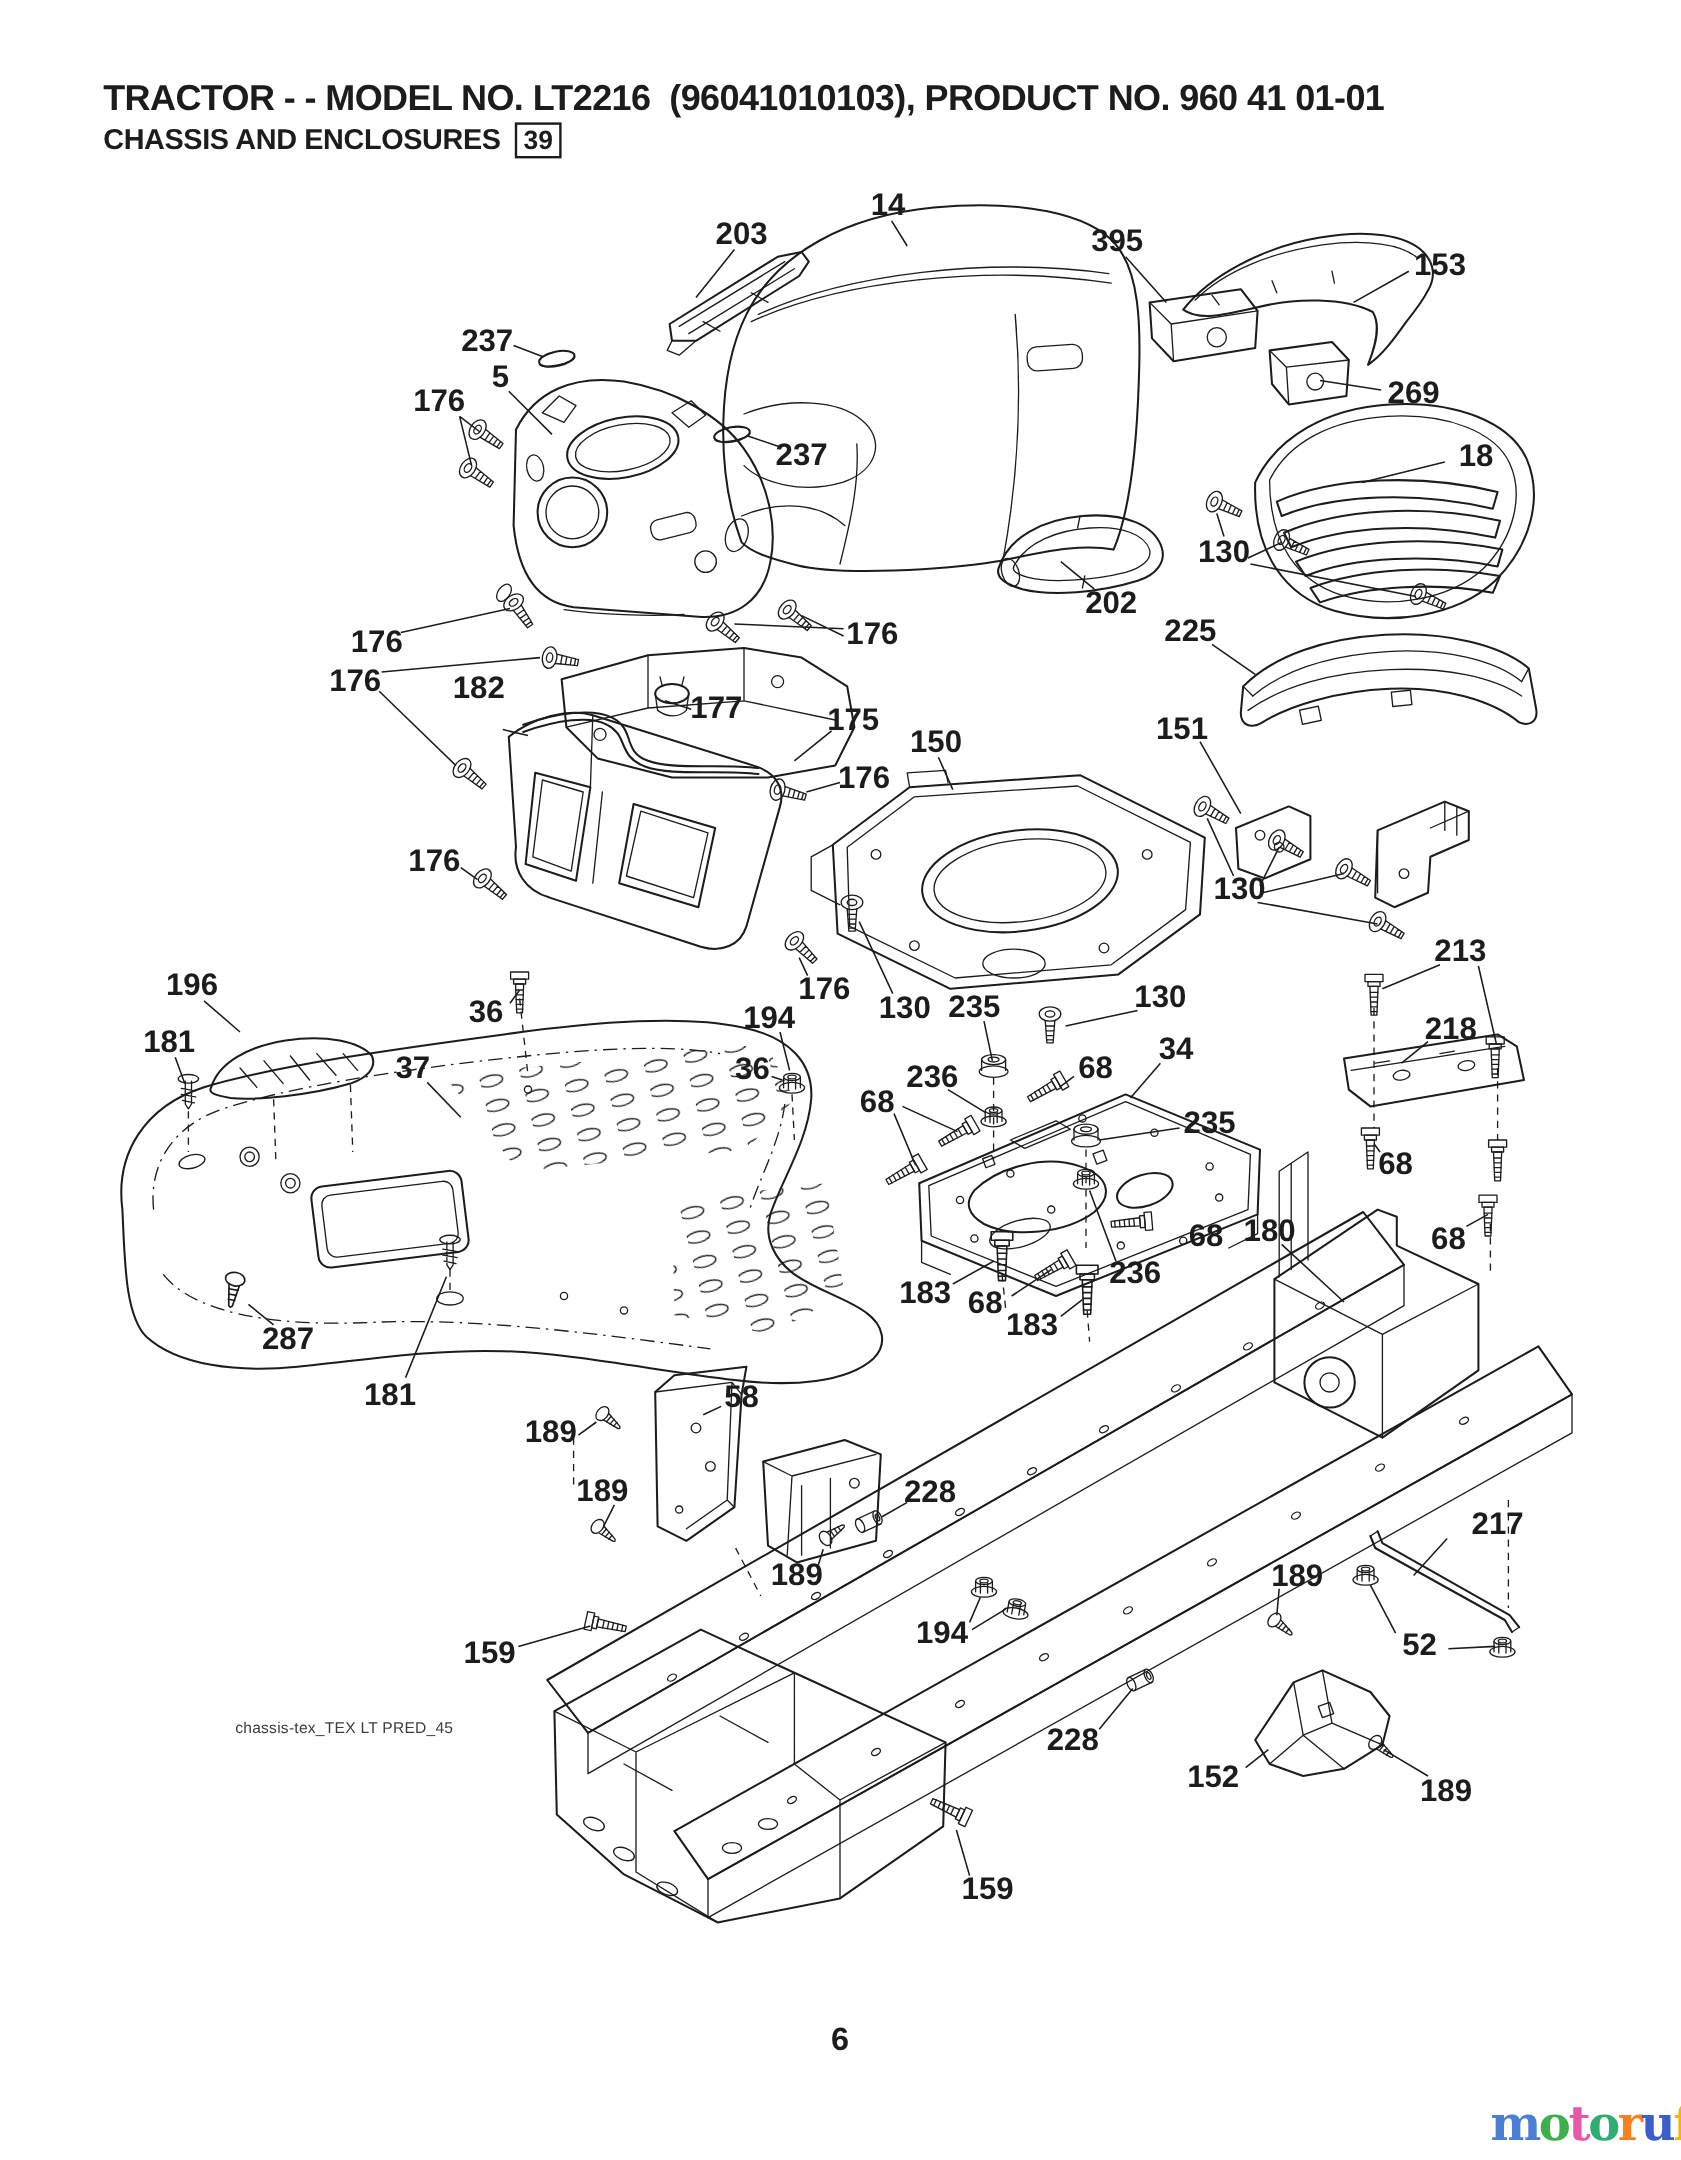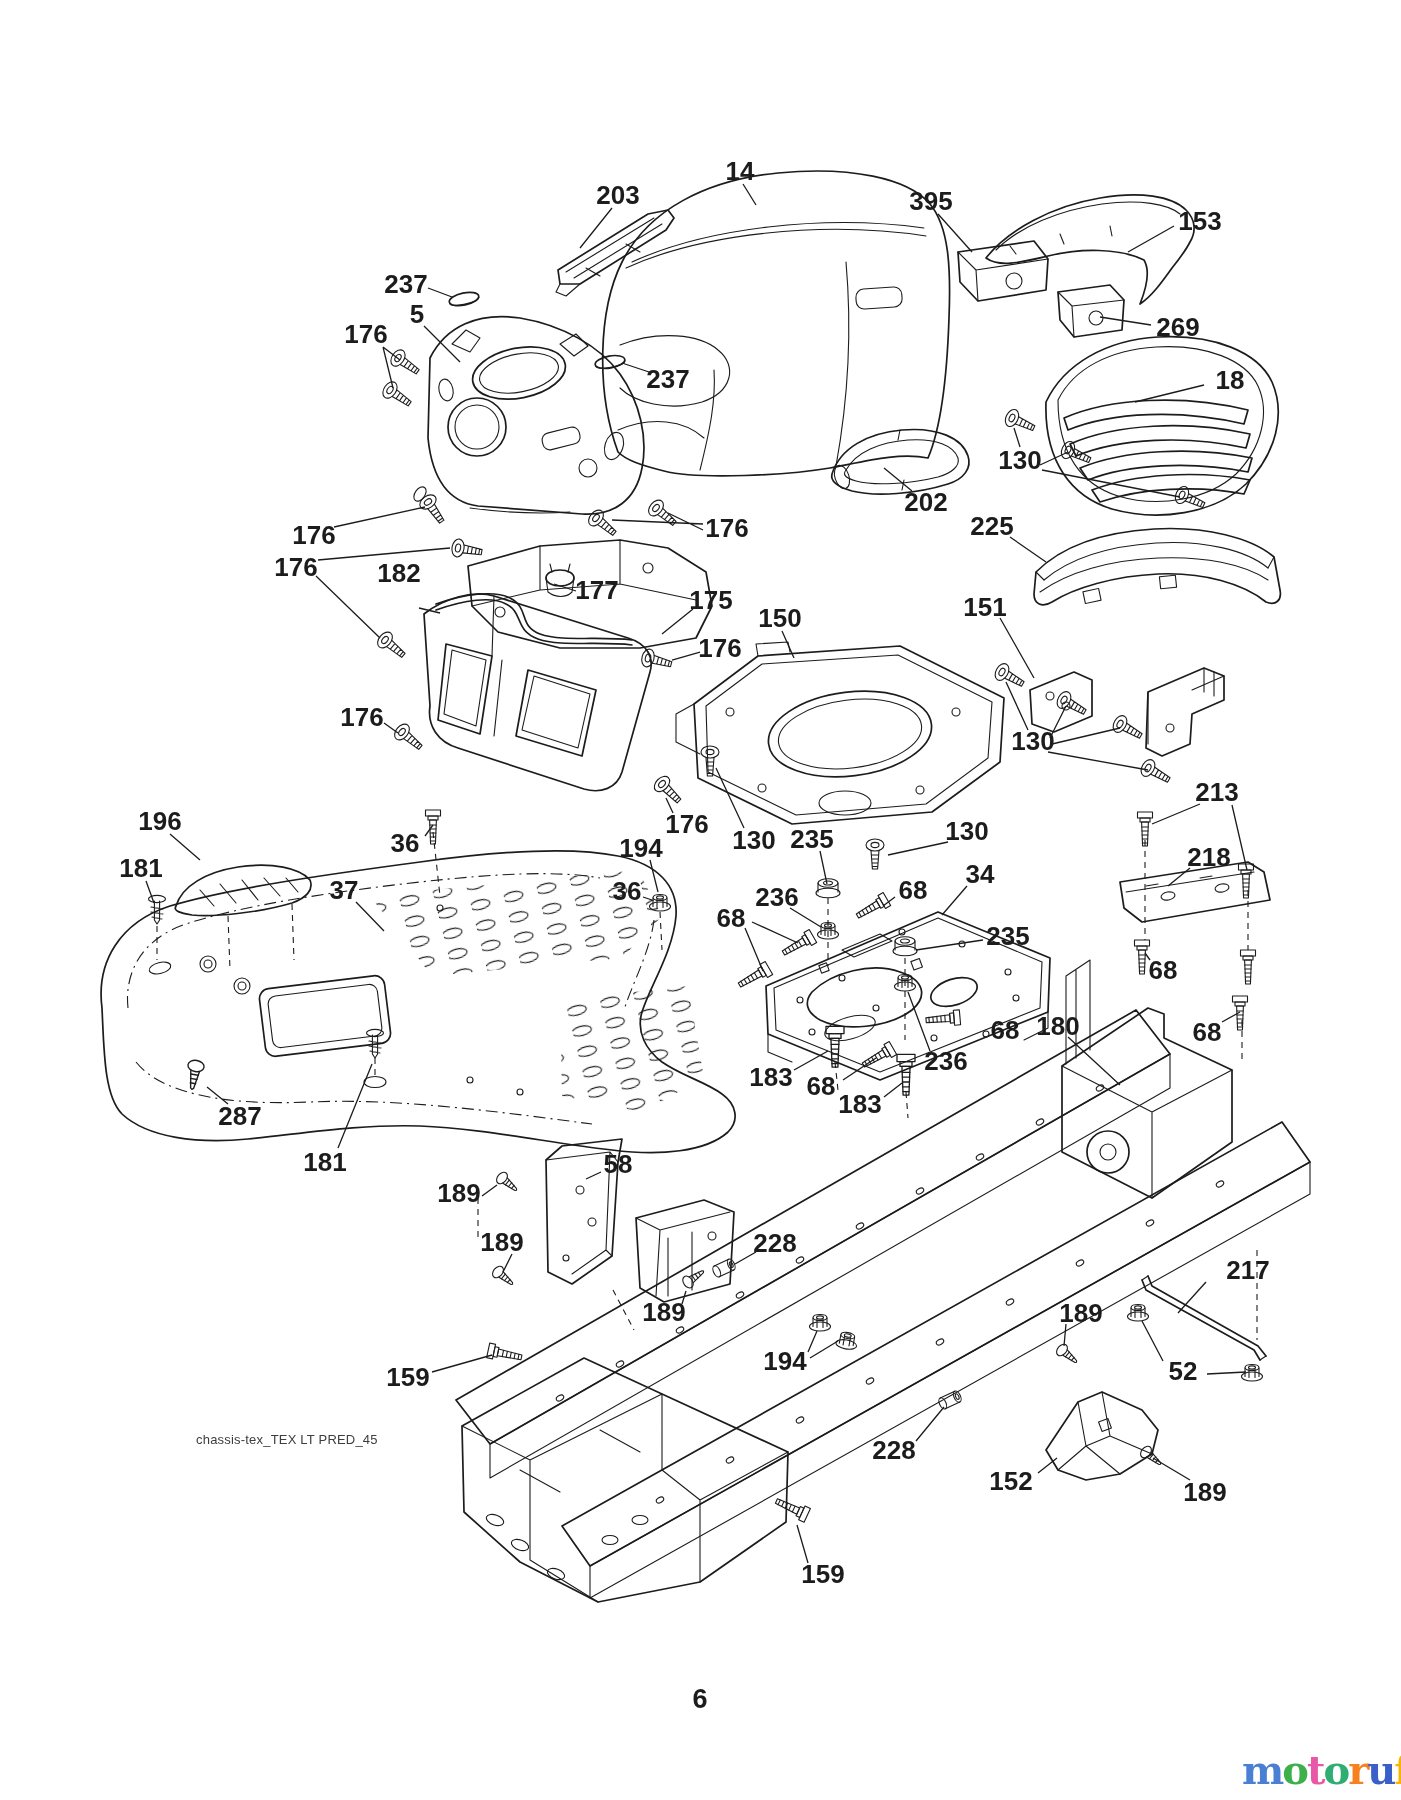--- a/index.html
+++ b/index.html
@@ -26,20 +26,25 @@
   .pageno{position:absolute;left:660px;top:1684px;width:80px;text-align:center;
           font-weight:bold;font-size:27px;color:var(--ink);}
   .logo{position:absolute;left:1242px;top:1746px;font-family:"DejaVu Serif",serif;
         font-weight:bold;font-size:40px;letter-spacing:-2px;white-space:nowrap;}
 </style>
 </head>
 <body>
 
 <div class="page">
 
+  <div class="t1">TRACTOR - - MODEL NO. LT2216  (96041010103), PRODUCT NO. 960 41 01-01</div>
+  <div class="t2row">
+    <span class="t2">CHASSIS AND ENCLOSURES</span>
+    <span class="sheetbox">39</span>
+  </div>
 
   <svg class="art" width="1401" height="1800" viewBox="0 0 1401 1800">
     <defs>
       <pattern id="perf" width="34" height="21" patternUnits="userSpaceOnUse" patternTransform="rotate(-14)">
         <ellipse cx="9" cy="7" rx="10" ry="4.6" class="ln thin"></ellipse>
       </pattern>
       <g id="torx">
         <ellipse cx="0" cy="0" rx="6" ry="9" class="ln thin"></ellipse>
         <ellipse cx="0" cy="0" rx="2.6" ry="4" class="ln thin"></ellipse>
         <path d="M5.5,-4 L24,-2.6 M5.5,4 L24,2.6 M24,-2.6 L24,2.6 M10,-3.6 L10,3.6 M14,-3.2 L14,3.2 M18,-3 L18,3 M21.5,-2.8 L21.5,2.8" class="ln thin"></path>

